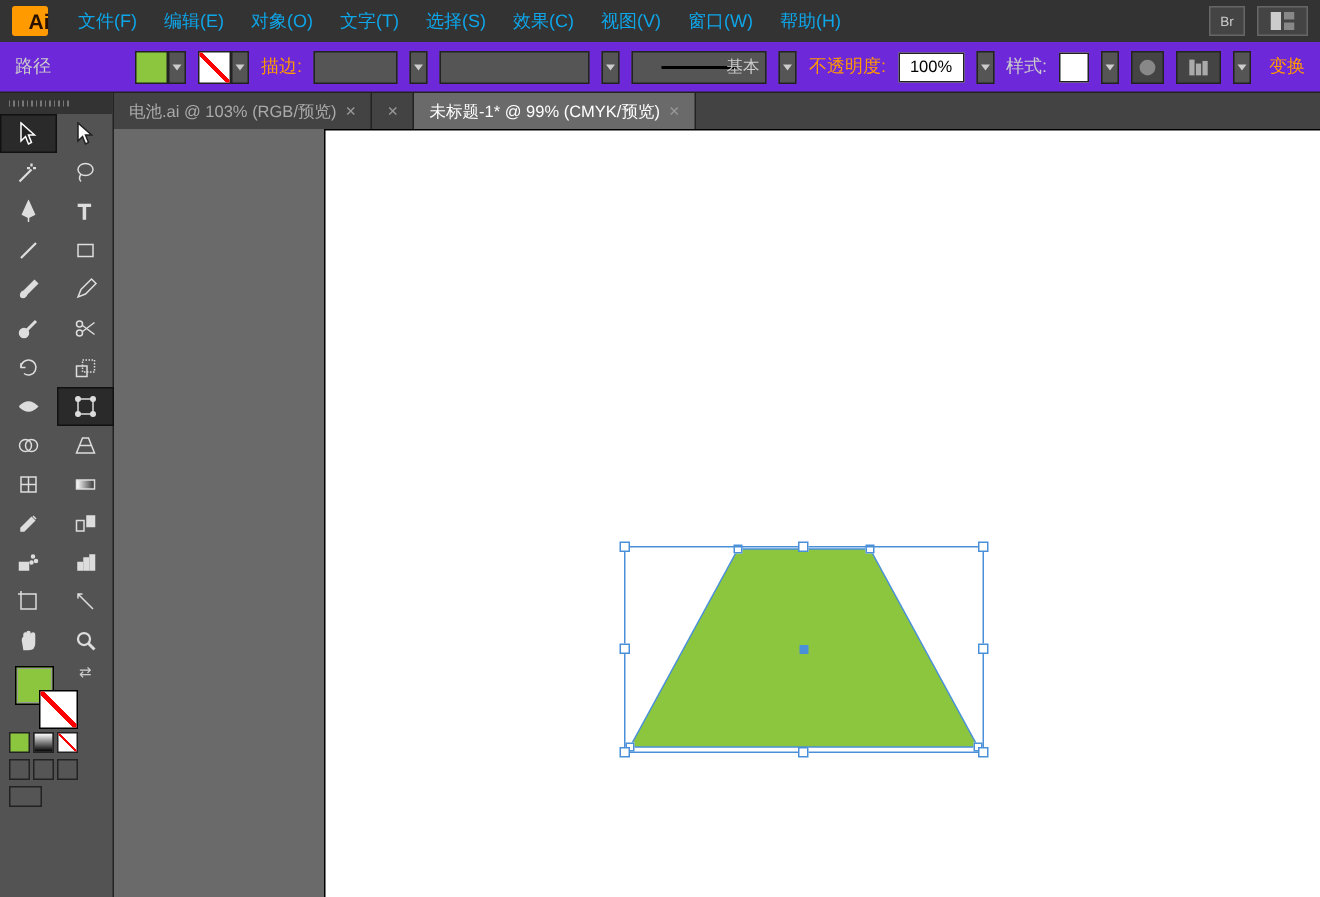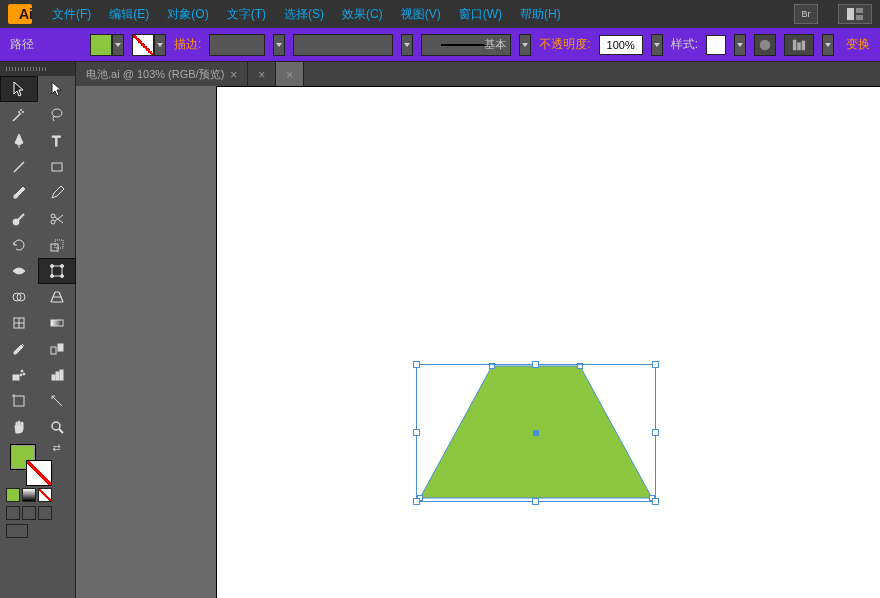--- a/index.html
+++ b/index.html
@@ -2,21 +2,21 @@
 <html><head>
 <meta charset="utf-8">
 <style>
   * { margin: 0; padding: 0; box-sizing: border-box; font-family: "Microsoft YaHei", sans-serif; }
   body { width: 880px; height: 598px; background: #4a4a4a; color: #ccc; font-size: 12px; overflow: hidden; }
   
   
   .menubar { height: 28px; background: #333; display: flex; align-items: center; padding: 0 8px; gap: 2px; }
   .ai-logo { width: 24px; height: 20px; background: #ff9a00; color: #2a1200; font-weight: bold; font-size: 14px; display: flex; align-items: center; justify-content: center; border-radius: 2px; margin-right: 10px; padding-left: 12px; }
   .menu-item { padding: 4px 8px; color: #0ea5e9; cursor: pointer; }
-  .menubar-right { margin-left: auto; display: flex; gap: 20px; align-items: center; }
+  .menubar-right { margin-left: auto; display: flex; gap: 8px; align-items: center; }
   .menubar-btn { width: 24px; height: 20px; background: #444; border: 1px solid #666; display: flex; align-items: center; justify-content: center; }
   
   
   .optbar { height: 34px; background: #6d28d9; border-bottom: 1px solid #222; display: flex; align-items: center; padding: 0 10px; gap: 8px; }
   .optbar-label { color: #ccc; }
   .optbar-label.orange { color: #ff9a00; }
   .swatch { width: 22px; height: 22px; border: 1px solid #222; position: relative; }
   .swatch.green { background: #8cc63f; }
   .swatch.white { background: #fff; }
   .swatch.nofill { background: #fff; }
@@ -42,21 +42,21 @@
   .fs-fill { position: absolute; left: 10px; top: 4px; width: 26px; height: 26px; background: #8cc63f; border: 1px solid #000; box-shadow: 0 0 0 1px #999 inset; }
   .fs-stroke { position: absolute; left: 26px; top: 20px; width: 26px; height: 26px; background: #fff; border: 1px solid #000; }
   .fs-stroke::after{content:"";position:absolute;inset:0;background:linear-gradient(to top right,transparent 45%,red 45%,red 55%,transparent 55%);}
   .swap-arrows { position: absolute; right: 14px; top: 2px; font-size: 10px; color: #ccc; }
   .mini-swatches { display: flex; gap: 2px; padding: 2px 6px; }
   .mini { width: 14px; height: 14px; border: 1px solid #222; }
   .mode-row { display: flex; padding: 2px 6px; gap: 2px; }
   
   
   .doc-tabs { position: absolute; left: 76px; right: 0; top: 62px; height: 24px; background: #434343; display: flex; align-items: flex-end; }
-  .doc-tab { height: 24px; padding: 4px 10px; color: #aaa; font-size: 11px; display: flex; align-items: flex-end; gap: 6px; border-right: 1px solid #222; }
+  .doc-tab { height: 24px; padding: 4px 10px; color: #aaa; font-size: 11px; display: flex; align-items: center; gap: 6px; border-right: 1px solid #222; }
   .doc-tab.active { background: #6a6a6a; color: #fff; }
   .doc-tab .close { font-size: 12px; color: #999; }
   
   
   .canvas-area { position: absolute; left: 76px; top: 86px; right: 0; bottom: 0; background: #6a6a6a; }
   .artboard { position: absolute; left: 140px; top: 0; width: 700px; height: 598px; background: #fff; border: 1px solid #000; }
   
   
   .bbox { position: absolute; left: 340px; top: 278px; width: 240px; height: 138px; border: 1px solid #4a90d9; }
   .handle { position: absolute; width: 7px; height: 7px; background: #fff; border: 1px solid #4a90d9; }
@@ -335,20 +335,21 @@
 
 <div class="doc-tabs">
   <div class="doc-tab">
     <span>电池.ai @ 103% (RGB/预览)</span>
     <span class="close">×</span>
   </div>
   <div class="doc-tab">
     <span class="close">×</span>
   </div>
   <div class="doc-tab active">
+    <span>未标题-1* @ 99% (CMYK/预览)</span>
     <span class="close">×</span>
   </div>
 </div>
 
 <div class="canvas-area">
   <div class="artboard"></div>
 
   <div class="trap">
     <svg width="240" height="138" viewBox="0 0 240 138">
       <polygon points="76,2 164,2 236,134 4,134"></polygon>

